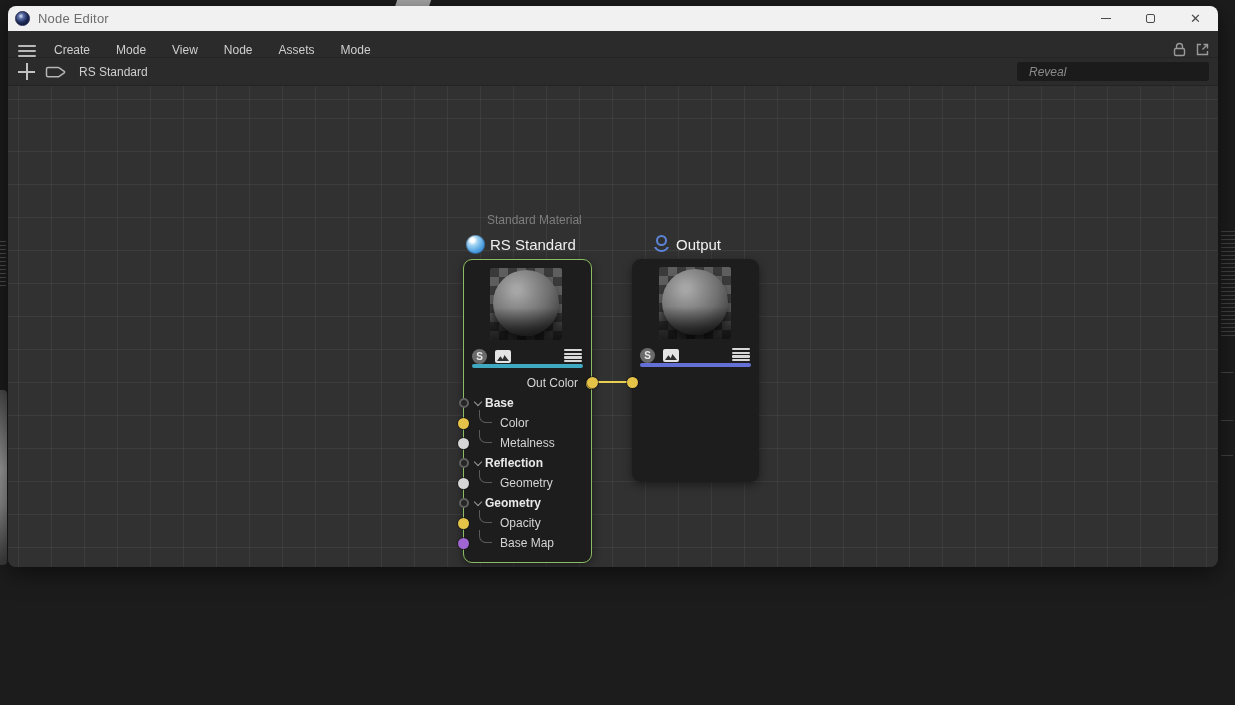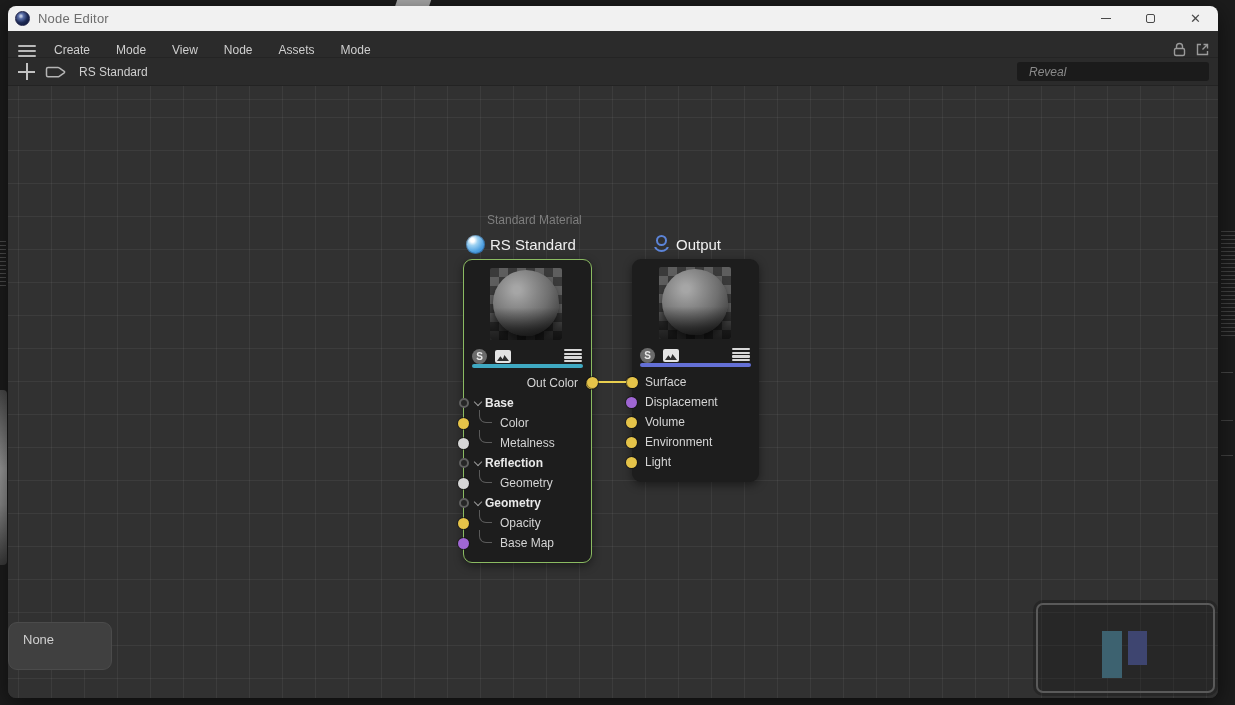--- a/index.html
+++ b/index.html
@@ -13,21 +13,21 @@
       background:linear-gradient(to bottom, #4a4a4a, #9a9a9a 45%, #8a8a8a 65%, #3a3a3a); border-radius:0 4px 4px 0; }
   .bg-left-lines { position:absolute; left:0; top:238px; width:6px; height:50px;
       background:repeating-linear-gradient(180deg, transparent 0 3px, #4c4c4c 3px 4px); }
   .bg-right-lines { position:absolute; right:0; top:228px; width:14px; height:110px;
       background:repeating-linear-gradient(180deg, transparent 0 3px, #414141 3px 4px); }
   .bg-right-line2 { position:absolute; right:2px; top:372px; width:12px; height:1px; background:#454545; }
   .bg-right-line3 { position:absolute; right:2px; top:420px; width:12px; height:1px; background:#404040; }
   .bg-right-line4 { position:absolute; right:2px; top:455px; width:12px; height:1px; background:#404040; }
 
   
-  .window { position:absolute; left:8px; top:6px; width:1210px; height:692px;
+  .window { position:absolute; left:8px; top:6px; width:1210px; height:561px;
             border-radius:8px; overflow:hidden; background:#2b2b2b;
             box-shadow:0 6px 24px rgba(0,0,0,.55); display:flex; flex-direction:column; }
 
   .titlebar { height:25px; background:#f1f1f1; display:flex; align-items:center; flex:0 0 auto; }
   .c4d-logo { width:15px; height:15px; border-radius:50%; margin:0 8px 0 7px;
       background:radial-gradient(circle at 38% 32%, #b9c4de 0 8%, #5a6ea8 22%, #1d2a55 55%, #0b1230 100%);
       border:1px solid #20244a; }
   .title-text { font-size:13px; color:#6d6d6d; letter-spacing:.2px; }
   .tb-spacer { flex:1; }
   .winbtn { width:45px; height:25px; display:flex; align-items:center; justify-content:center; color:#4a4a4a; }
@@ -288,42 +288,20 @@
           <div class="img-icon"></div>
           <div class="burger-icon">
               <span></span>
               <span></span>
               <span></span>
               <span></span>
             </div>
         </div>
         <div class="accent-line" style="background: rgb(100, 112, 214);"></div>
 
-        <div class="rows">
-          <div class="prow">
-            <span class="pdot left" style="background: rgb(229, 195, 73);"></span>
-            <span class="lbl-in">Surface</span>
-          </div>
-          <div class="prow">
-            <span class="pdot left" style="background: rgb(159, 102, 211);"></span>
-            <span class="lbl-in">Displacement</span>
-          </div>
-          <div class="prow">
-            <span class="pdot left" style="background: rgb(229, 195, 73);"></span>
-            <span class="lbl-in">Volume</span>
-          </div>
-          <div class="prow">
-            <span class="pdot left" style="background: rgb(229, 195, 73);"></span>
-            <span class="lbl-in">Environment</span>
-          </div>
-          <div class="prow">
-            <span class="pdot left" style="background: rgb(229, 195, 73);"></span>
-            <span class="lbl-in">Light</span>
-          </div>
-        </div>
       </div>
 
       <div class="conn-line" style="background: rgb(233, 207, 79);"></div>
       <div class="conn-dot" style="left:578.5px; top:290.5px;"></div>
       <div class="conn-dot" style="left:618.5px; top:290.5px;"></div>
 
       <div class="breadcrumb-box">
         <div class="bc-label">None</div>
       </div>
 

